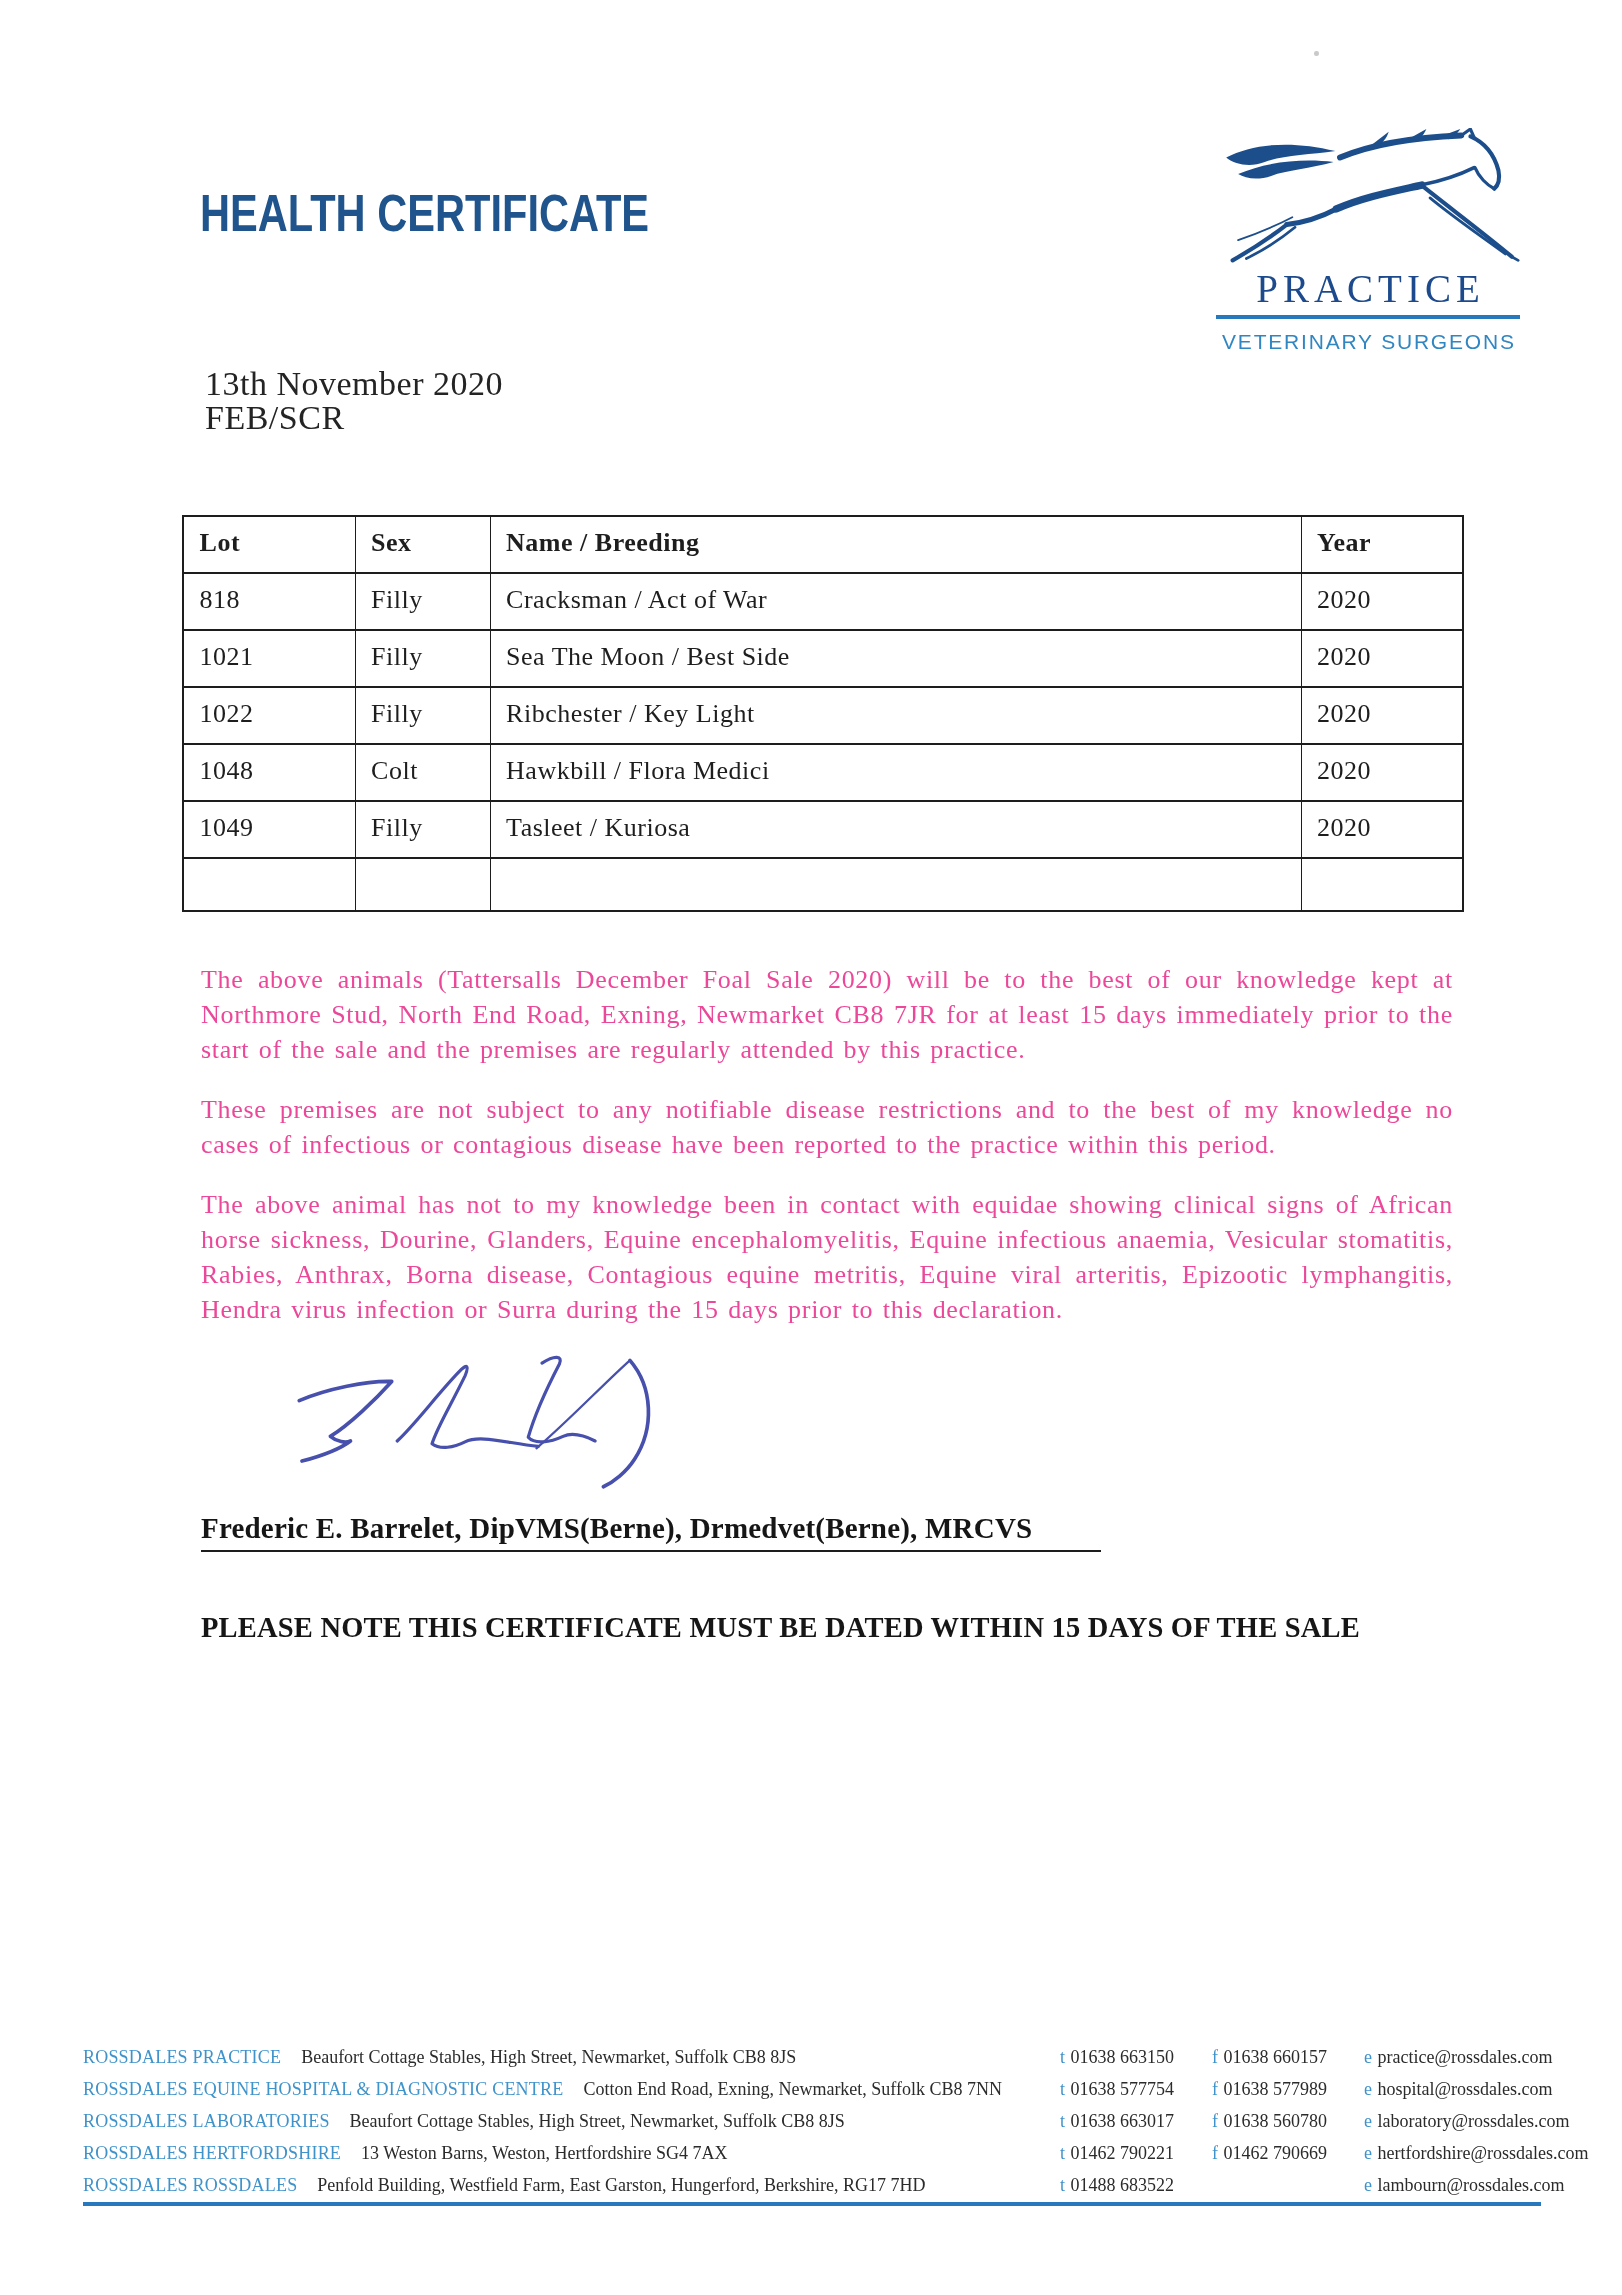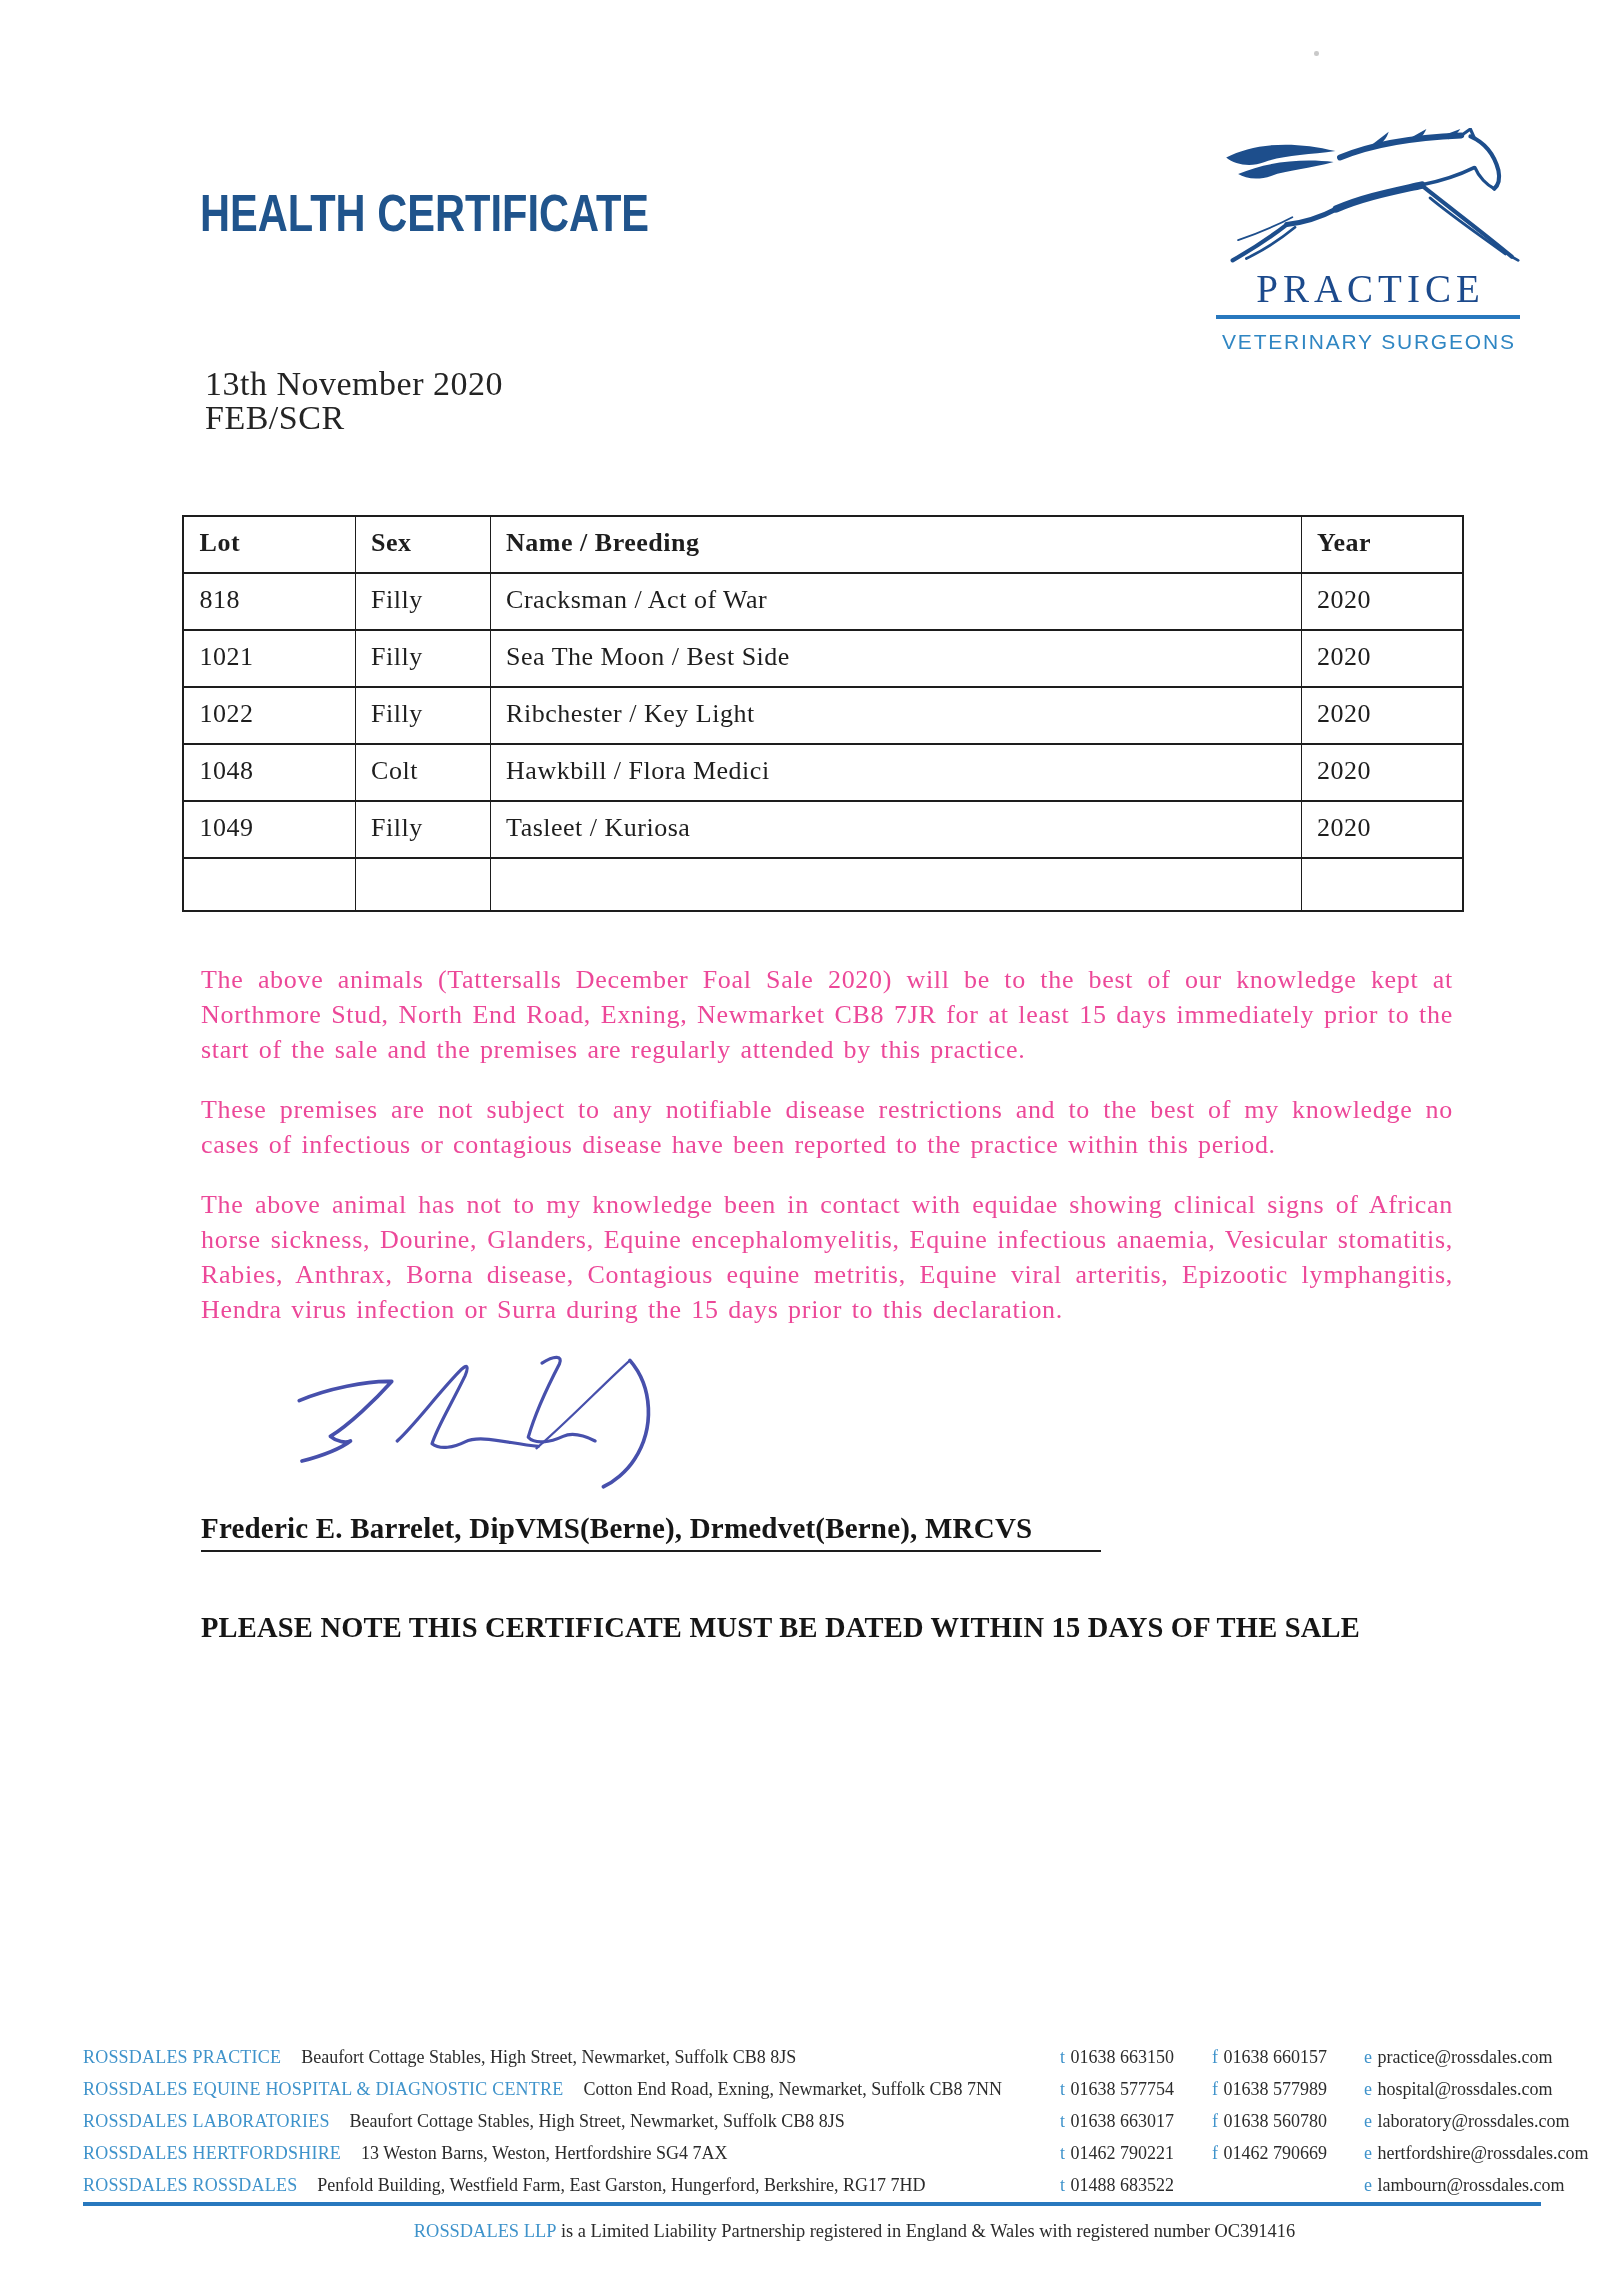--- a/index.html
+++ b/index.html
@@ -252,18 +252,15 @@
         <span class="f-label">ROSSDALES ROSSDALES</span><span class="f-addr">Penfold Building, Westfield Farm, East Garston, Hungerford, Berkshire, RG17 7HD</span>
       </div>
       <div><span class="pfx">t</span><span class="val">01488 683522</span></div>
       <div><span class="pfx"></span><span class="val"></span></div>
       <div><span class="pfx">e</span><span class="val">lambourn@rossdales.com</span></div>
     </div>
   </div>
 
   <div class="footer-rule"></div>
 
-  <div class="registration">
-    <span class="reg-label">ROSSDALES LLP</span><span>is a Limited Liability Partnership registered in England &amp; Wales with registered number OC391416</span>
-  </div>
 
 </div>
 
 
 </body></html>

